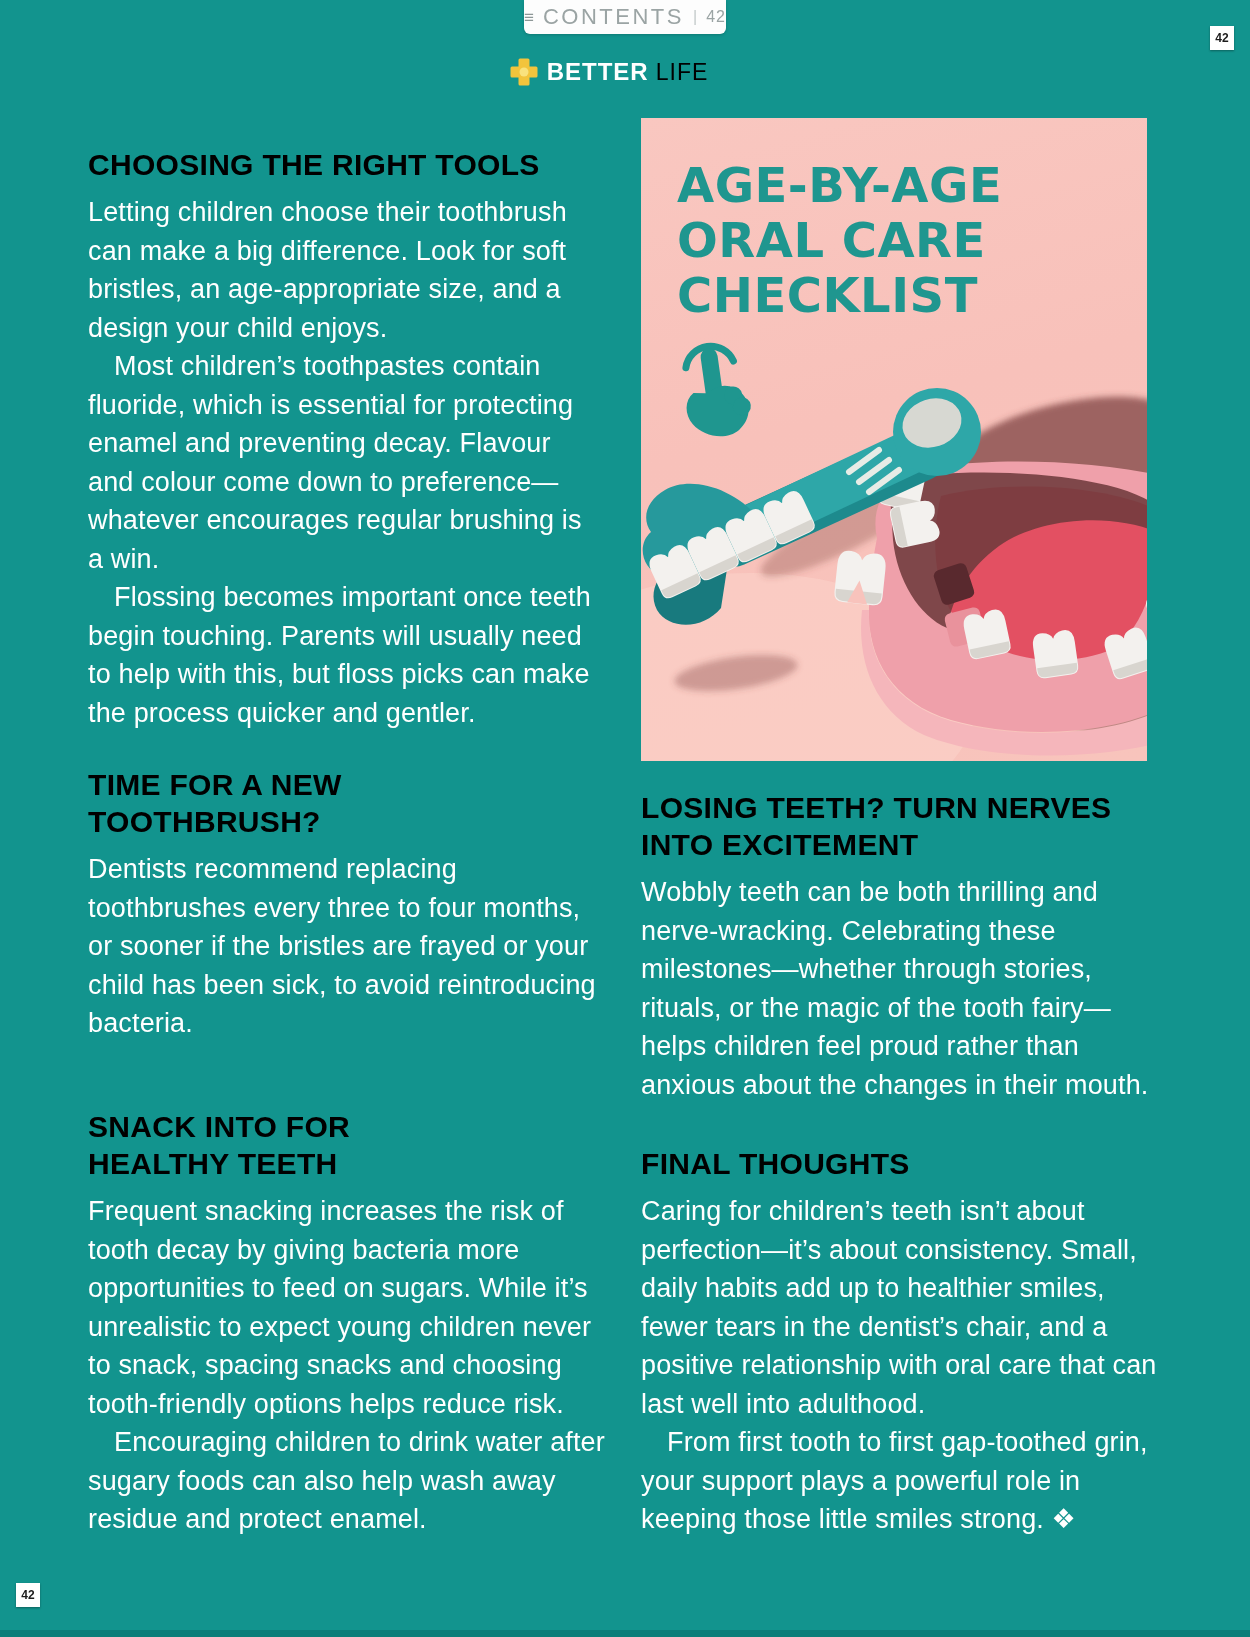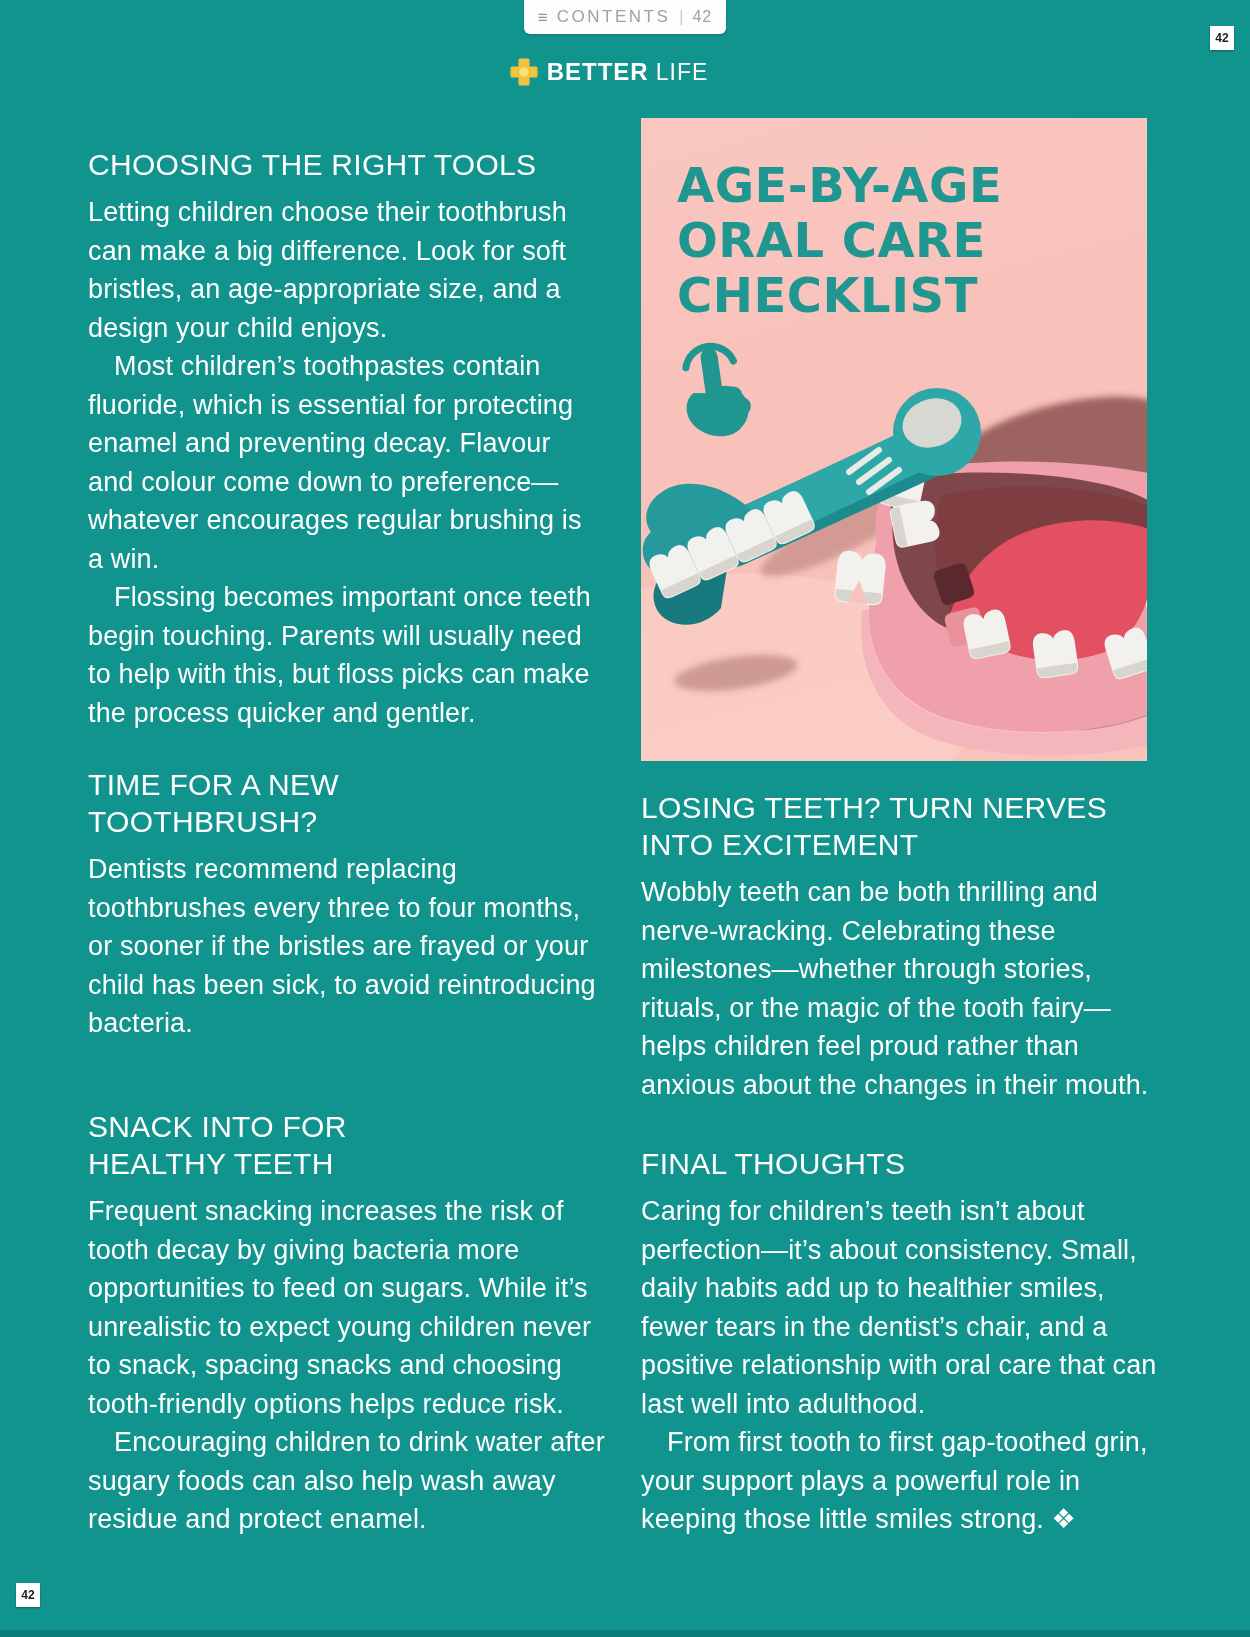--- a/index.html
+++ b/index.html
@@ -11,46 +11,46 @@
   .bottom-edge{position:absolute;left:0;right:0;bottom:0;height:7px;background:#0b7e79;}
 
   
   .contents-tab{
     position:absolute;left:524px;top:0;width:202px;height:34px;
     background:#fdfdfd;border-radius:0 0 6px 6px;
     display:flex;align-items:center;justify-content:center;gap:9px;
     box-shadow:0 1px 3px rgba(0,0,0,.18);cursor:pointer;
   }
   .contents-tab .menu-glyph{color:#8d9797;font-size:17px;line-height:1;}
-  .contents-tab .tab-label{color:#9ba4a4;font-size:17px;letter-spacing:2.5px;}
+  .contents-tab .tab-label{color:#9ba4a4;font-size:22px;letter-spacing:2.5px;}
   .contents-tab .tab-divider{color:#c3caca;font-size:16px;}
   .contents-tab .tab-page{color:#9ba4a4;font-size:16px;letter-spacing:1px;}
 
   .corner-badge{
     position:absolute;width:24px;height:24px;background:#ffffff;
     display:flex;align-items:center;justify-content:center;
     font-size:12px;font-weight:700;color:#1c1c1c;
     box-shadow:0 1px 2px rgba(0,0,0,.35);
   }
   .corner-badge.top{left:1210px;top:26px;}
   .corner-badge.bottom{left:16px;top:1583px;}
 
   .brand{
     position:absolute;left:0;right:0;top:58px;
     display:flex;align-items:center;justify-content:center;
     transform:translateX(-16px);gap:9px;
   }
   .brand-icon{width:28px;height:28px;display:block;}
   .brand-bold{color:#ffffff;font-size:24px;font-weight:700;letter-spacing:1px;}
-  .brand-light{color:#ffffff;font-size:23px;font-weight:500;letter-spacing:1px;margin-left:-2px;}
+  .brand-light{color:#000000;font-size:23px;font-weight:500;letter-spacing:1px;margin-left:-2px;}
 
   
   .col-block{position:absolute;}
   .col-block h3{
-    margin:0 0 10px 0;color:#ffffff;font-size:30px;font-weight:400;
+    margin:0 0 10px 0;color:#000000;font-size:30px;font-weight:700;
     line-height:37px;letter-spacing:.3px;white-space:pre-line;
   }
   .col-block p{
     margin:0;color:#ffffff;font-size:27px;line-height:38.5px;
     letter-spacing:.15px;font-weight:400;
   }
   .col-block p + p{text-indent:26px;}
 
   #sec-choosing{left:88px;top:146px;width:514px;}
   #sec-newbrush{left:88px;top:766px;width:514px;}

